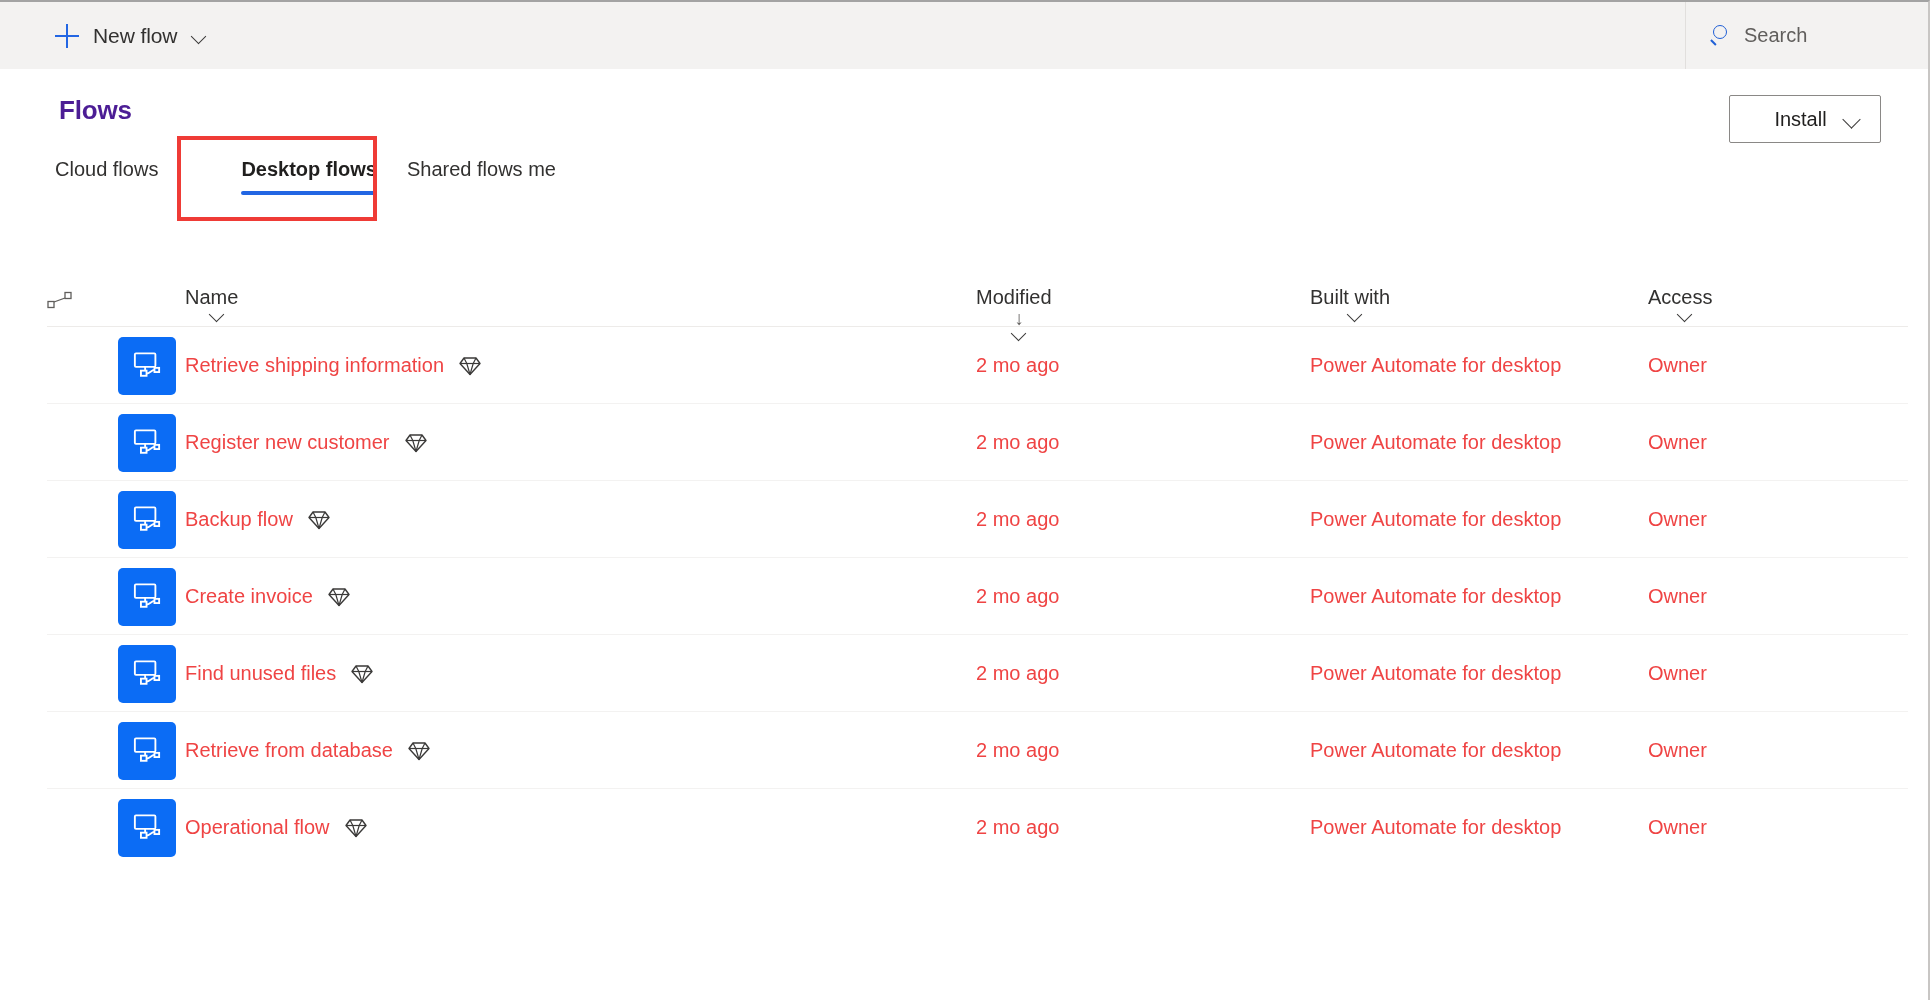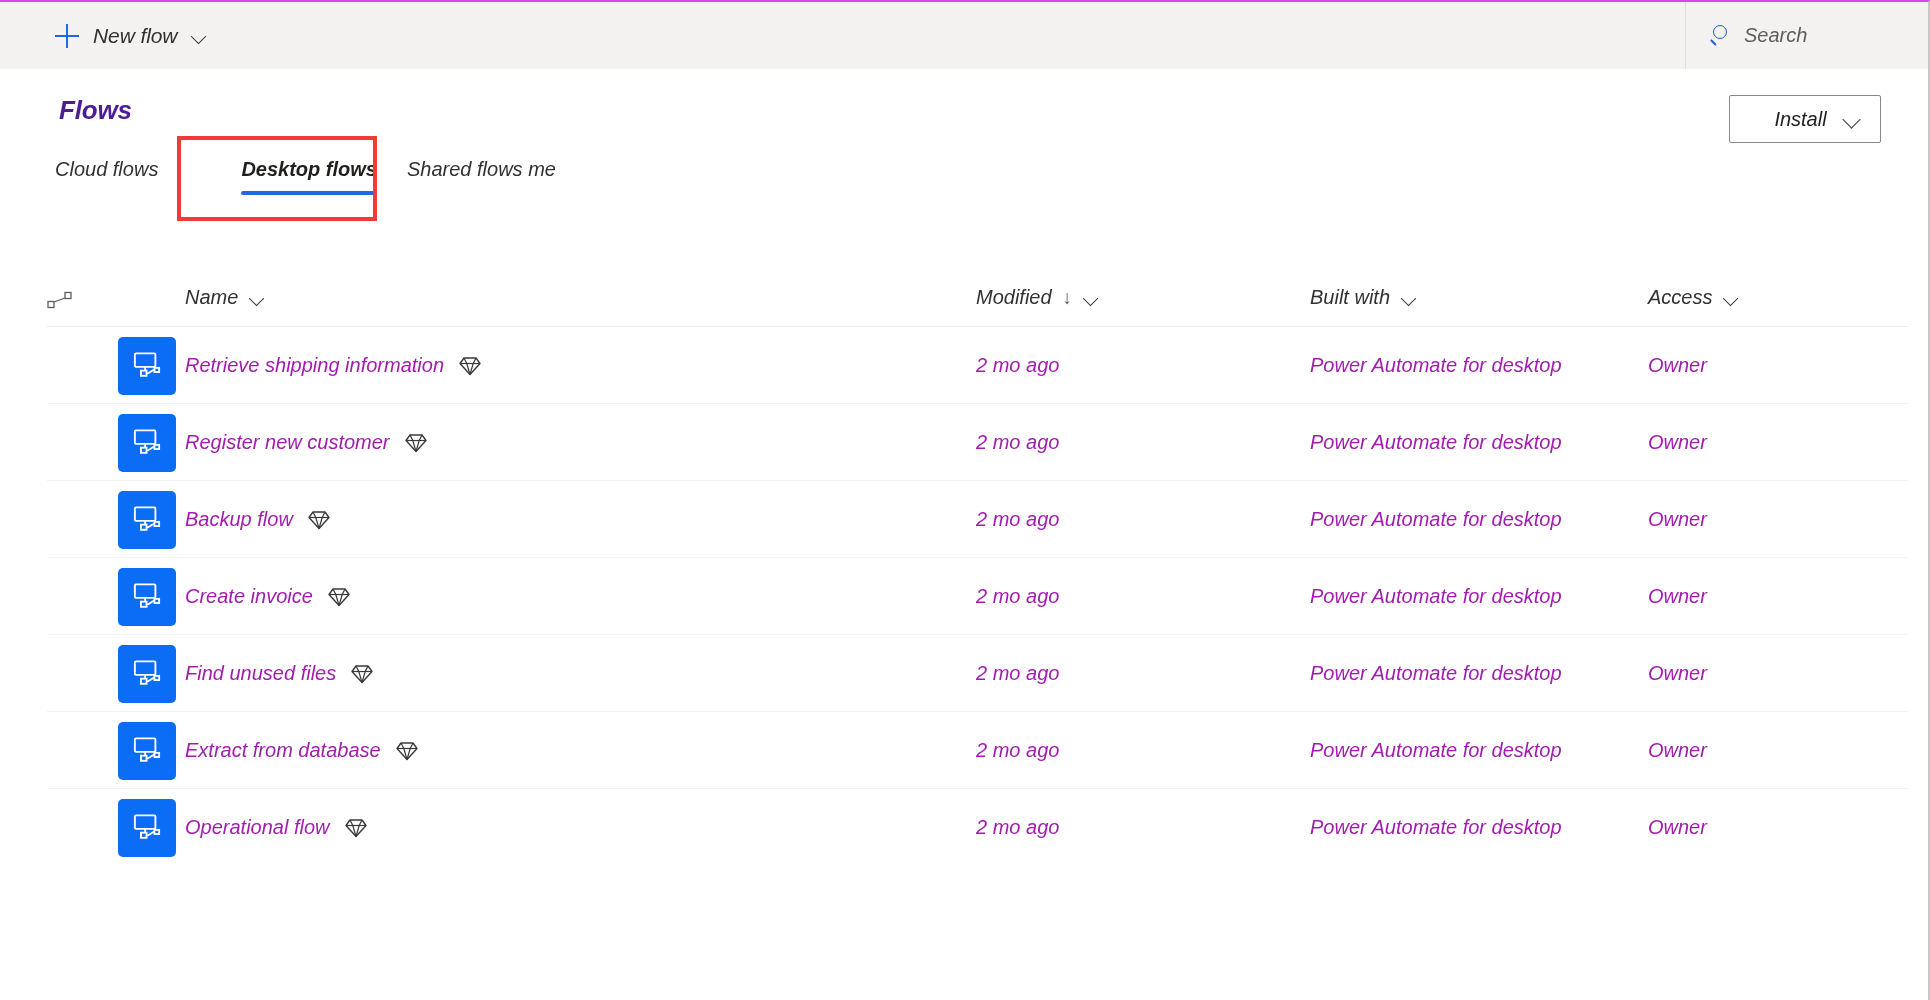--- a/index.html
+++ b/index.html
@@ -11,22 +11,21 @@
     font-family: "Liberation Sans", "DejaVu Sans", sans-serif;
     overflow: hidden;
   }
 
   #app {
     position: relative;
     width: 1930px;
     height: 1000px;
     background: #ffffff;
     border-right: 2px solid #c8c6c4;
-    border-top: 2px solid #d946ef;
-    font-style: italic;
+    border-top: 2px solid #a3a3a3;
   }
 
   
   .commandbar {
     position: absolute;
     left: 0; top: 0;
     width: 1928px;
     height: 67px;
     background: #f3f2f1;
     display: flex;
@@ -228,20 +227,21 @@
   .th {
     position: absolute;
     top: 21px;
     display: flex;
     align-items: center;
     font-size: 20px;
     color: #323130;
     cursor: pointer;
     user-select: none;
     white-space: nowrap;
+    flex-direction: column;
   }
   .th .chev { margin-left: 11px; }
   .th .sortarrow {
     display: inline-block;
     margin-left: 11px;
     font-size: 19px;
     color: #605e5c;
     line-height: 1;
   }
 
@@ -261,21 +261,21 @@
   }
   .row:last-child { border-bottom: none; }
 
   .cell {
     position: absolute;
     top: 0;
     height: 77px;
     display: flex;
     align-items: center;
     font-size: 20px;
-    color: #a21caf;
+    color: #ef4444;
     white-space: nowrap;
   }
 
   .tile {
     position: absolute;
     left: 71px;
     top: 10px;
     width: 58px;
     height: 58px;
     background: #0b6cf5;
@@ -547,21 +547,21 @@
       <svg viewBox="0 0 34 30" width="32" height="28">
         <rect x="4" y="1.5" width="22" height="14.5" rx="1.2" fill="none" stroke="#ffffff" stroke-width="2"></rect>
         <line x1="15" y1="16" x2="15" y2="20" stroke="#ffffff" stroke-width="2"></line>
         <rect x="10.5" y="20" width="6" height="5.5" fill="none" stroke="#ffffff" stroke-width="2"></rect>
         <rect x="25" y="17" width="5" height="4.5" fill="none" stroke="#ffffff" stroke-width="2"></rect>
         <path d="M16.5 23 C20 23 21.5 19.5 25 19.2" fill="none" stroke="#ffffff" stroke-width="2"></path>
       </svg>
     </span>
 
     <div class="cell c-name">
-      <span>Extract from database</span>
+      <span>Retrieve from database</span>
       <span class="premium">
         <svg viewBox="0 0 22 20" width="22" height="20">
           <path d="M5 2 H17 L21 7.5 L11 18.5 L1 7.5 Z" fill="none" stroke="#3b3a39" stroke-width="1.4" stroke-linejoin="round"></path>
           <path d="M1 7.5 H21" stroke="#3b3a39" stroke-width="1.2"></path>
           <path d="M5 2 L7.8 7.5 L11 18.5 L14.2 7.5 L17 2" fill="none" stroke="#3b3a39" stroke-width="1.2" stroke-linejoin="round"></path>
         </svg>
       </span>
     </div>
 
     <div class="cell c-mod">

